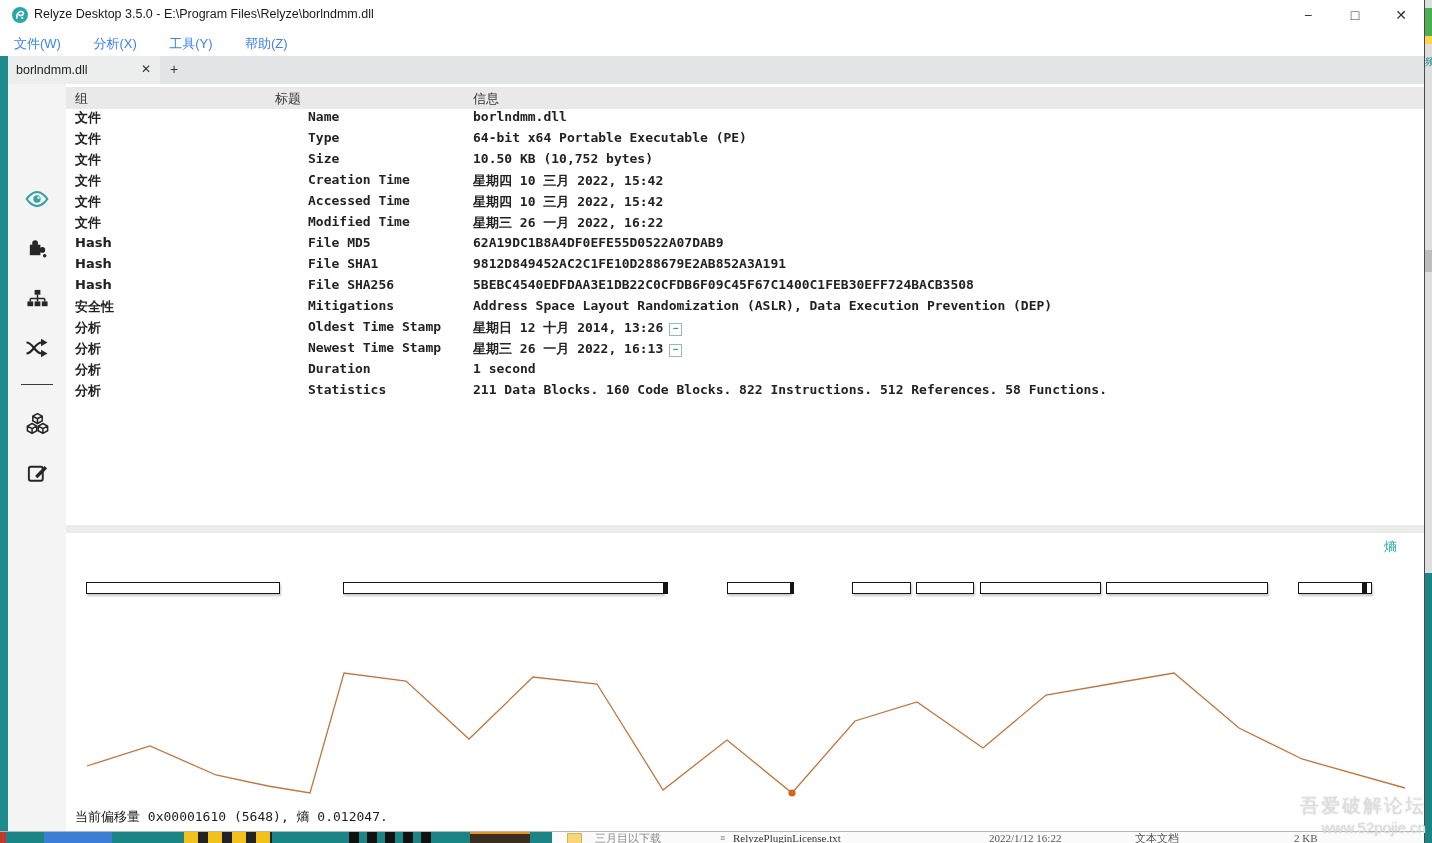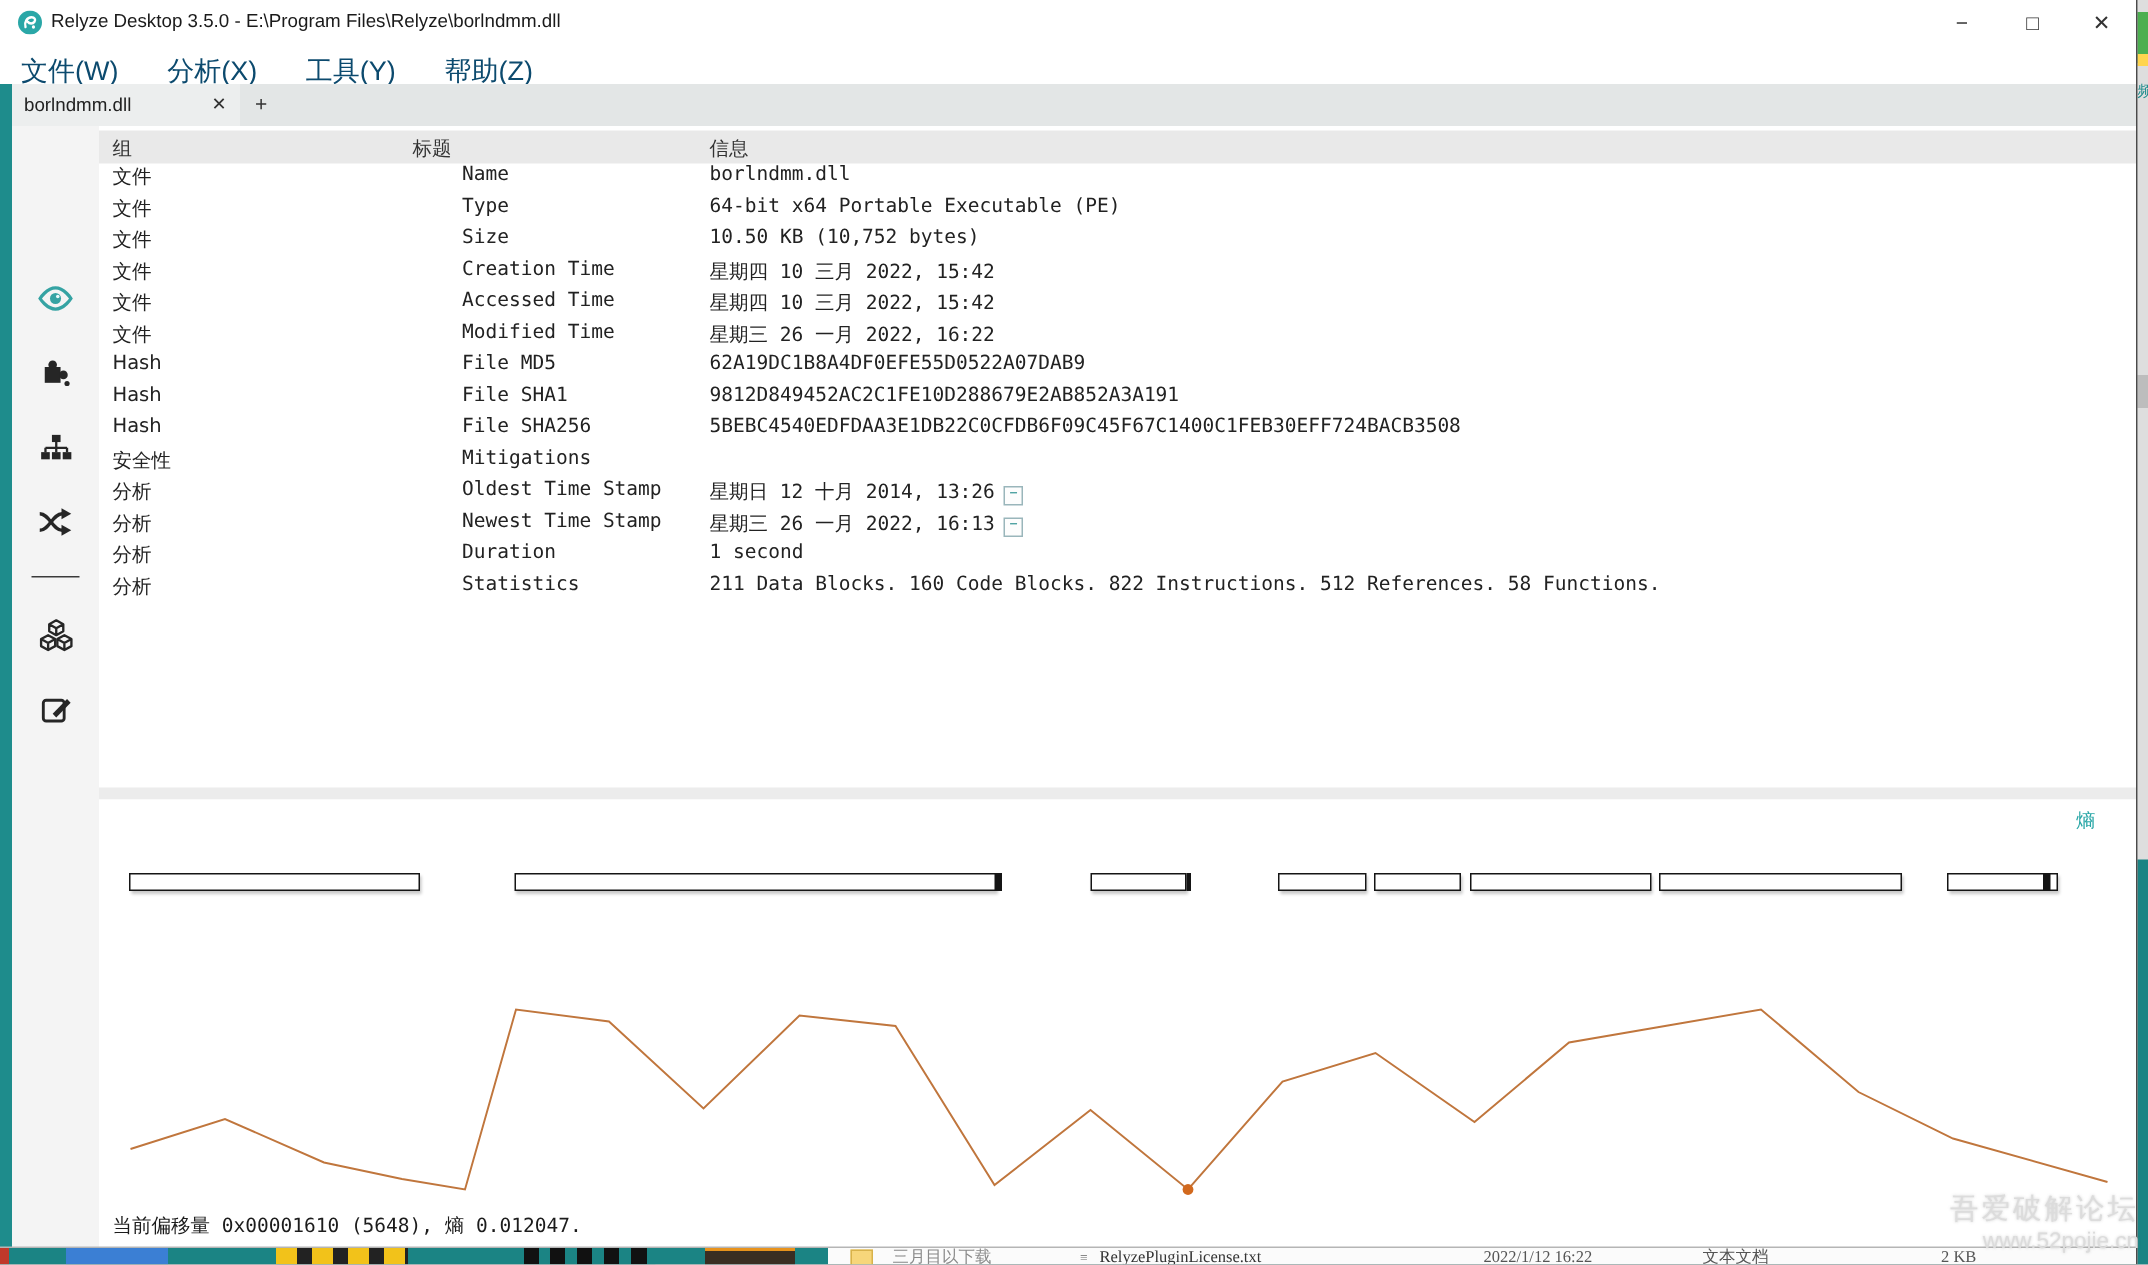--- a/index.html
+++ b/index.html
@@ -9,21 +9,21 @@
 
   
   #titlebar{left:0;top:0;width:1424px;height:30px;background:#fff;}
   #app-logo{left:12px;top:7px;width:16px;height:16px;}
   #window-title{left:34px;top:7px;font-size:12.5px;color:#1a1a1a;white-space:nowrap;}
   .winbtn{top:5px;width:30px;height:20px;text-align:center;font-size:14px;color:#333;line-height:20px;cursor:default;}
   #btn-min{left:1293px;} #btn-max{left:1340px;} #btn-close{left:1386px;}
 
   
   #menubar{left:0;top:30px;width:1424px;height:26px;background:#fff;}
-  .menu-item{display:inline-block;padding:5px 14px 0 14px;font-size:18px;color:#0c4a6e;}
+  .menu-item{display:inline-block;padding:5px 14px 0 14px;font-size:13px;color:#3b82f6;}
 
   
   #tabbar{left:8px;top:56px;width:1416px;height:28px;background:#e3e6e6;}
   #active-tab{left:0;top:0;width:152px;height:28px;background:#eceeee;}
   #tab-label{left:8px;top:7px;font-size:12.5px;color:#222;}
   #tab-close{left:133px;top:6px;font-size:12px;color:#333;font-weight:bold;}
   #tab-add{left:162px;top:5px;font-size:14px;color:#333;}
 
   
   #accent-strip{left:0;top:56px;width:8px;height:776px;background:#1e8c8c;}
@@ -32,21 +32,21 @@
   #side-divider{left:13px;top:300px;width:32px;height:0;border-top:1.5px solid #3a3a3a;}
   #win-right-border{left:1424px;top:0;width:1px;height:843px;background:#4a4a4a;}
   #win-bottom-border{left:0;top:831px;width:1424px;height:1px;background:#b5b5b5;}
 
   
   #table-area{left:66px;top:84px;width:1358px;height:441px;background:#fff;}
   #table-header{left:0;top:3px;width:1358px;height:22px;background:#e9e9e9;font-size:13px;color:#333;}
   .hcell{position:absolute;top:3px;}
   #rows{left:0;top:25px;width:1358px;}
   .trow{position:absolute;left:0;width:1358px;height:21px;font-size:13px;
-        font-family:"DejaVu Sans Mono","Liberation Mono",monospace;white-space:nowrap;}
+        font-family:"DejaVu Sans Mono","Liberation Mono",monospace;white-space:nowrap;font-weight:bold;}
   .trow .c1{position:absolute;left:9px;font-family:"DejaVu Sans","Liberation Sans",sans-serif;}
   .trow .c2{position:absolute;left:223px;margin-left:19px;}
   .trow .c3{position:absolute;left:407px;}
   .expander{display:inline-block;width:11px;height:11px;border:1px solid #9ab6bb;color:#2a8f8f;
             font-size:9px;line-height:9px;text-align:center;margin-left:6px;vertical-align:1px;background:#fdfdfd;}
 
   
   #splitter{left:66px;top:525px;width:1358px;height:8px;background:#ececec;}
   #entropy-panel{left:66px;top:533px;width:1358px;height:298px;background:#fff;}
   #entropy-label{right:27px;top:5px;font-size:13px;color:#2aa7a7;}
@@ -206,20 +206,21 @@
           <span class="c3">9812D849452AC2C1FE10D288679E2AB852A3A191</span>
         </div>
         <div class="trow" style="top: 168px;">
           <span class="c1">Hash</span>
           <span class="c2">File SHA256</span>
           <span class="c3">5BEBC4540EDFDAA3E1DB22C0CFDB6F09C45F67C1400C1FEB30EFF724BACB3508</span>
         </div>
         <div class="trow" style="top: 189px;">
           <span class="c1">安全性</span>
           <span class="c2">Mitigations</span>
+          <span class="c3">Address Space Layout Randomization (ASLR), Data Execution Prevention (DEP)</span>
         </div>
         <div class="trow" style="top: 210px;">
           <span class="c1">分析</span>
           <span class="c2">Oldest Time Stamp</span>
           <span class="c3">星期日 12 十月 2014, 13:26<span class="expander">−</span></span>
         </div>
         <div class="trow" style="top: 231px;">
           <span class="c1">分析</span>
           <span class="c2">Newest Time Stamp</span>
           <span class="c3">星期三 26 一月 2022, 16:13<span class="expander">−</span></span>

